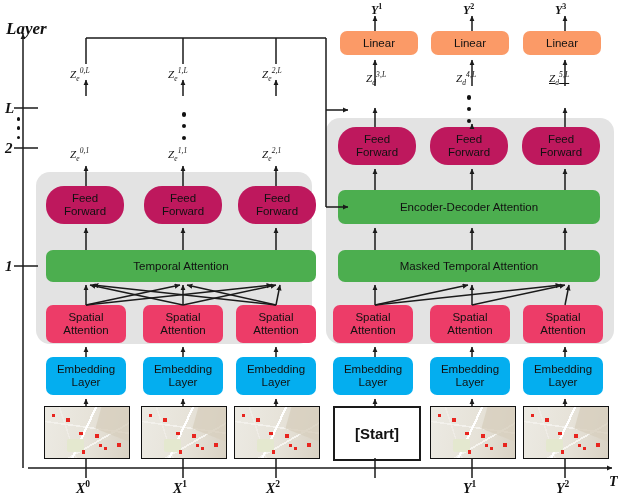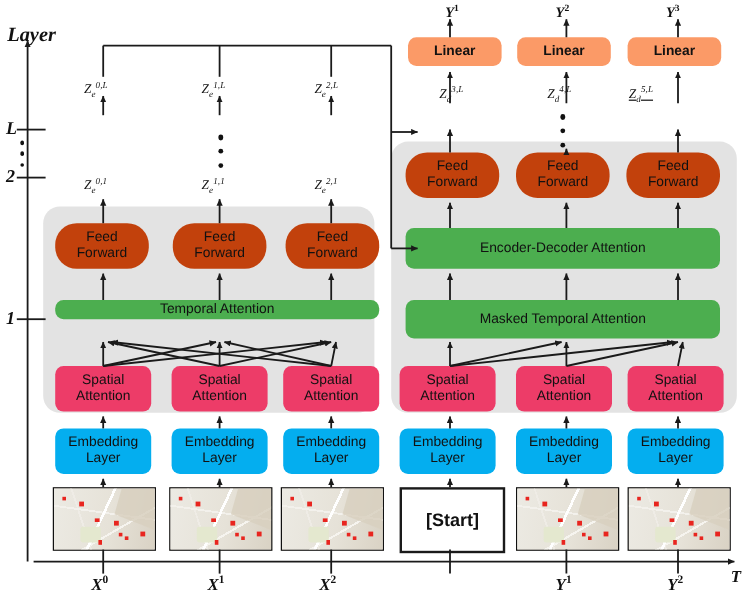--- a/index.html
+++ b/index.html
@@ -7,25 +7,25 @@
        font-family:"Liberation Sans","DejaVu Sans",sans-serif;}
   #stage{position:absolute;left:0;top:0;width:624px;height:500px;}
 
   
   .panel{position:absolute;background:#e3e3e3;border-radius:14px;}
 
   
   .blk{position:absolute;border-radius:7px;display:flex;align-items:center;
        justify-content:center;text-align:center;color:#111;
        font-size:11.5px;line-height:1.12;font-weight:400;}
-  .blk.orange{background:#c2410c;border-radius:18px;}
+  .blk.orange{background:#be185d;border-radius:18px;}
   .blk.green {background:#4CAE4F;}
   .blk.pink  {background:#ED3C68;justify-content:center;}
   .blk.blue  {background:#04AEEF;}
-  .blk.peach {background:#FB9A67;font-weight:bold;}
+  .blk.peach {background:#FB9A67;}
   .blk span{display:block;}
 
   
   .starttok{position:absolute;background:#ffffff;border:2px solid #1a1a1a;
             display:flex;align-items:center;justify-content:center;
             font-size:15px;font-weight:bold;color:#111;}
 
   
   .map{position:absolute;border:1.5px solid #111;background:#e9e5dd;overflow:hidden;}
   .map .mbg{position:absolute;inset:0;
@@ -91,21 +91,21 @@
         <span>Forward</span>
       </div>
   </div>
   <div class="blk orange" style="left:238px;top:186px;width:78px;height:38px;">
     <div>
         <span>Feed</span>
         <span>Forward</span>
       </div>
   </div>
 
-  <div class="blk green" style="left:46px;top:250px;width:270px;height:16px;">
+  <div class="blk green" style="left:46px;top:250px;width:270px;height:32px;">
     <span>Temporal Attention</span>
   </div>
 
   <div class="blk pink" style="left:46px;top:305px;width:80px;height:38px;">
     <div>
         <span>Spatial</span>
         <span>Attention</span>
       </div>
   </div>
   <div class="blk pink" style="left:143px;top:305px;width:80px;height:38px;">
@@ -326,21 +326,21 @@
   <div class="lbl zlab" style="left:262px;top:146px;">
     <span>Z</span><sub>e</sub><sup>2,1</sup>
   </div>
 
   <div class="lbl zlab" style="left:366px;top:70px;">
     <span>Z</span><sub>d</sub><sup>3,L</sup>
   </div>
   <div class="lbl zlab" style="left:456px;top:70px;">
     <span>Z</span><sub>d</sub><sup>4,L</sup>
   </div>
-  <div class="lbl zlab" style="left:524px;top:70px;text-decoration:underline;">
+  <div class="lbl zlab" style="left:549px;top:70px;text-decoration:underline;">
     <span>Z</span><sub>d</sub><sup>5,L</sup>
   </div>
 
   <div class="lbl ylab" style="left:371px;top:2px;">
     <span>Y</span><sup>1</sup>
   </div>
   <div class="lbl ylab" style="left:463px;top:2px;">
     <span>Y</span><sup>2</sup>
   </div>
   <div class="lbl ylab" style="left:555px;top:2px;text-align:center;">

